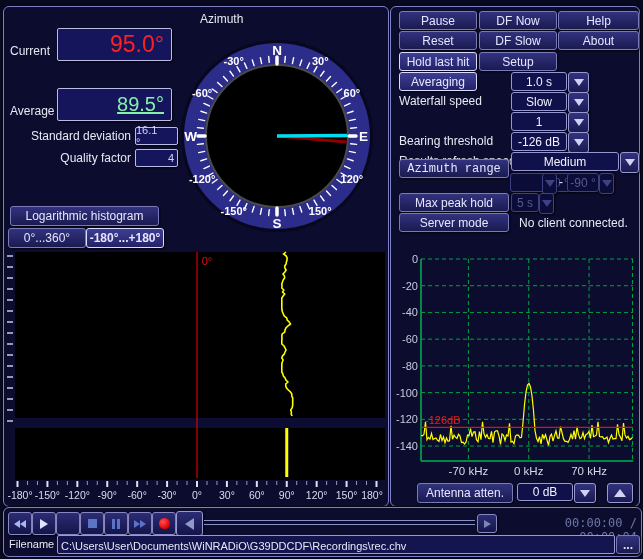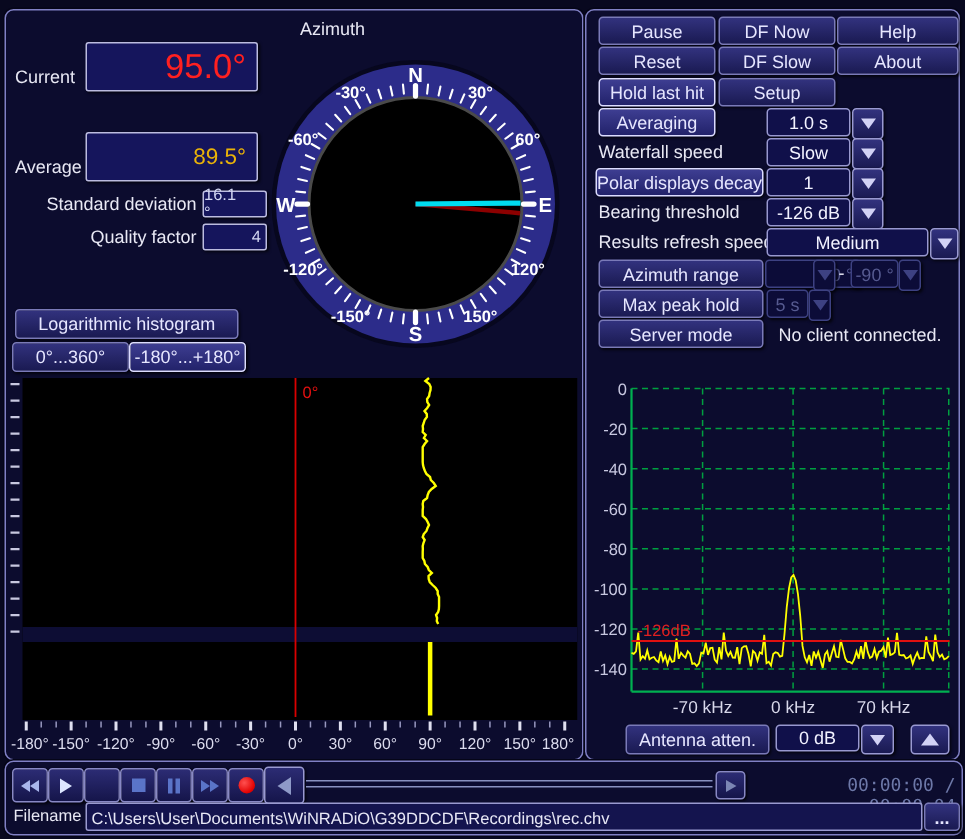--- a/index.html
+++ b/index.html
@@ -51,36 +51,36 @@
 
   <div class="panel" style="left:3px;top:6px;width:384px;height:499px;">
 
     <div class="lbl" style="left:6px;top:37px;">Current</div>
     <div class="display" style="left:53px;top:21px;width:113px;height:31px;">
       <span class="val" style="color:#ff2020;font-size:23px;">95.0°</span>
     </div>
 
     <div class="lbl" style="left:6px;top:97px;">Average</div>
     <div class="display" style="left:53px;top:81px;width:113px;height:31px;">
-      <span class="val" style="color:#eab308;font-size:15px;">89.5°</span>
+      <span class="val" style="color:#86efac;font-size:20px;text-decoration:underline;">89.5°</span>
     </div>
 
     <div class="lbl" style="left:0;top:122px;width:127px;text-align:right;">Standard deviation</div>
     <div class="display" style="left:131px;top:120px;width:41px;height:16px;">
       <span class="val" style="color:#d2d6f2;font-size:11px;padding-right:13px;">16.1 °</span>
     </div>
 
     <div class="lbl" style="left:0;top:144px;width:127px;text-align:right;">Quality factor</div>
     <div class="display" style="left:131px;top:142px;width:41px;height:16px;">
       <span class="val" style="color:#d2d6f2;font-size:11px;padding-right:3px;">4</span>
     </div>
 
     <div class="btn" style="left:6px;top:199px;width:147px;height:18px;">Logarithmic histogram</div>
     <div class="btn" style="left:4px;top:221px;width:76px;height:18px;">0°...360°</div>
-    <div class="btn active" style="left:82px;top:221px;width:76px;height:18px;">-180°...+180°</div>
+    <div class="btn active" style="left:82px;top:221px;width:76px;height:18px;font-weight:bold;">-180°...+180°</div>
 
     <div class="lbl" style="left:196px;top:5px;">Azimuth</div>
     <svg id="compass-svg" width="200" height="200" style="position:absolute;left:173px;top:29px;">
         <circle cx="100" cy="100" r="96" fill="#07071e"></circle>
         <circle cx="100" cy="100" r="93" fill="#2c2c8a"></circle>
         <circle cx="100" cy="100" r="71" fill="#000000" stroke="#4a4a4a" stroke-width="2"></circle>
         <line x1="100" y1="28" x2="100" y2="21" stroke="#ffffff" stroke-width="3.5" stroke-linecap="round"></line>
         <line x1="107.73510628180635" y1="26.405379742747783" x2="108.36227706141227" y2="20.438248370538133" stroke="#ffffff" stroke-width="1.4" stroke-linecap="round"></line>
         <line x1="115.38546512051418" y1="27.61707754569838" x2="116.63293526542074" y2="21.748191941295545" stroke="#ffffff" stroke-width="1.4" stroke-linecap="round"></line>
         <line x1="122.86725758374611" y1="29.621817794158645" x2="124.7213595499958" y2="23.915478696387723" stroke="#ffffff" stroke-width="1.4" stroke-linecap="round"></line>
@@ -250,39 +250,38 @@
     <div class="arrowbtn" style="left:177px;top:65px;width:19px;height:19px;">
         <i class="tri-dn"></i>
       </div>
 
     <div class="lbl" style="left:8px;top:87px;">Waterfall speed</div>
     <div class="combo" style="left:120px;top:85px;width:54px;height:17px;">Slow</div>
     <div class="arrowbtn" style="left:177px;top:85px;width:19px;height:19px;">
         <i class="tri-dn"></i>
       </div>
 
-    <div class="btn active" style="left:6px;top:105px;width:110px;height:17px;">Polar displays decay</div>
     <div class="combo" style="left:120px;top:105px;width:54px;height:17px;">1</div>
     <div class="arrowbtn" style="left:177px;top:105px;width:19px;height:19px;">
         <i class="tri-dn"></i>
       </div>
 
     <div class="lbl" style="left:8px;top:127px;">Bearing threshold</div>
     <div class="combo" style="left:120px;top:125px;width:54px;height:17px;">-126 dB</div>
     <div class="arrowbtn" style="left:177px;top:125px;width:19px;height:19px;">
         <i class="tri-dn"></i>
       </div>
 
     <div class="lbl" style="left:8px;top:147px;">Results refresh speed</div>
     <div class="combo" style="left:120px;top:145px;width:106px;height:17px;">Medium</div>
     <div class="arrowbtn" style="left:229px;top:145px;width:17px;height:19px;">
         <i class="tri-dn"></i>
       </div>
 
-    <div class="btn" style="left:8px;top:166px;width:108px;height:17px;">Azimuth range</div>
+    <div class="btn" style="left:8px;top:152px;width:108px;height:17px;font-family:Liberation Mono, monospace;">Azimuth range</div>
     <div class="combo dim" style="left:119px;top:166px;width:30px;height:17px;padding-left:32px;">90 °</div>
     <div class="arrowbtn dim" style="left:151px;top:166px;width:13px;height:19px;">
         <i class="tri-dn"></i>
       </div>
     <div class="lbl" style="left:168px;top:168px;">-</div>
     <div class="combo dim" style="left:176px;top:166px;width:30px;height:17px;">-90 °</div>
     <div class="arrowbtn dim" style="left:208px;top:166px;width:13px;height:19px;">
         <i class="tri-dn"></i>
       </div>
 

